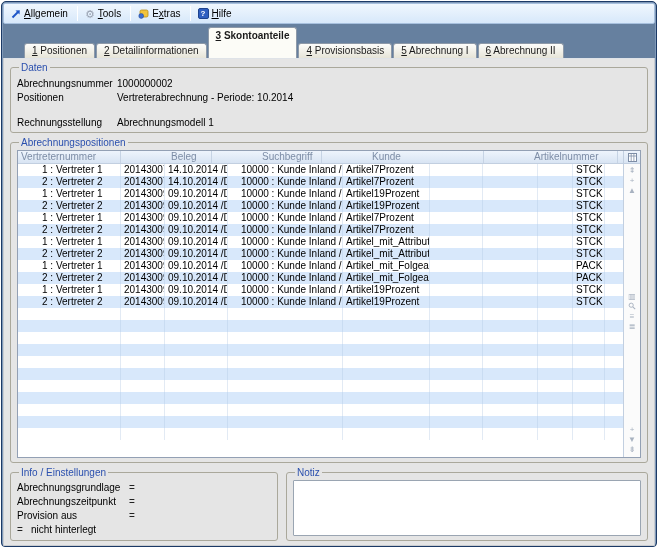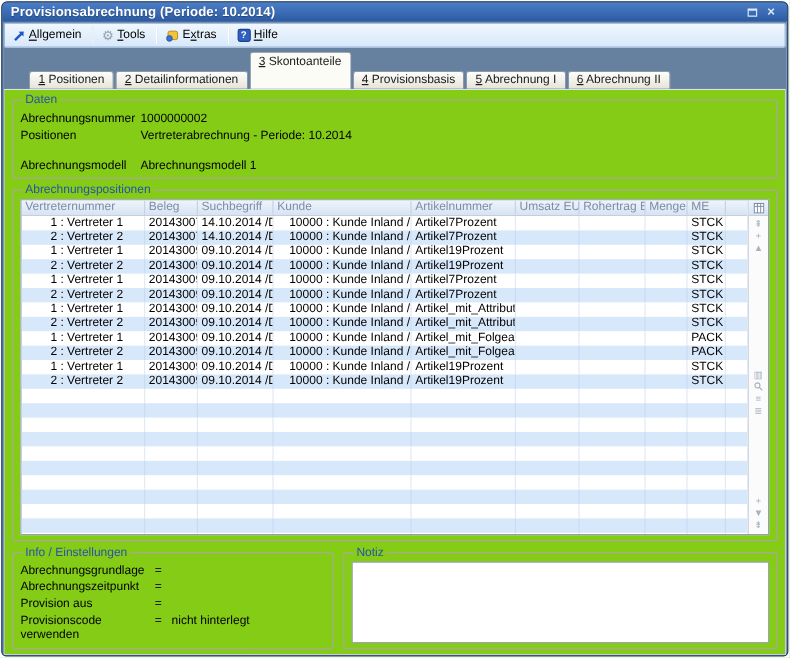--- a/index.html
+++ b/index.html
@@ -39,26 +39,26 @@
   .icon-help{display:inline-flex;align-items:center;justify-content:center;width:11px;height:11px;background:#2f5fc0;border-radius:2px;color:#fff;font-weight:bold;font-size:8px;border:1px solid #1e448f;}
 
   
   .tabstrip{flex:0 0 18px;display:flex;align-items:flex-end;padding:3px 0 0 22px;}
   .tab{
     height:15px;line-height:14px;padding:0 7px;margin-right:1px;
     background:linear-gradient(#fdfdfb,#e6e4d8);
     border:1px solid #8d99a8;border-bottom:none;border-radius:3px 3px 0 0;
     font-size:10px;white-space:nowrap;color:#1a1a1a;
   }
-  .tab.active{background:#fcfcf7;height:31px;line-height:16px;position:relative;z-index:2;}
+  .tab.active{background:#fcfcf7;height:31px;line-height:16px;position:relative;z-index:2;font-weight:bold;}
   .tab u{text-decoration:underline;}
 
   
   .content{
-    flex:1;margin:0 1px;background:#84cc16;border:1px solid #c9ccd0;border-top:1px solid #dfe3e8;
+    flex:1;margin:0 1px;background:#e5e5e5;border:1px solid #c9ccd0;border-top:1px solid #dfe3e8;
     border-radius:1px;padding:3px 6px 4px 6px;display:flex;flex-direction:column;overflow:hidden;
   }
   fieldset{border:1px solid #aaa89b;border-radius:3px;margin:0;padding:2px 6px 4px 6px;min-width:0;}
   legend{color:#2b50ae;font-size:10px;padding:0 2px;margin-left:2px;}
 
   
   .fs-daten{flex:0 0 66px;}
   .field-row{display:flex;margin-top:3px;}
   .field-row.gap{margin-top:14px;}
   .field-label{width:100px;flex:0 0 100px;}
@@ -75,21 +75,21 @@
   .search-input{
     flex:1;border:none;background:transparent;outline:none;
     font-family:"Liberation Sans","DejaVu Sans",sans-serif;font-size:10px;font-style:italic;color:#40485a;
     padding:0;height:12px;
   }
   .search-input::placeholder{color:#8c95a4;font-style:italic;}
   .grid-main{flex:1;display:flex;overflow:hidden;}
   .grid-cols{flex:1;display:flex;flex-direction:column;overflow:hidden;}
   .grid-header{
     flex:0 0 13px;display:flex;background:linear-gradient(#eef4fc,#d8e4f3);
-    color:#7d8da6;border-bottom:1px solid #c2cfe0;overflow:hidden;
+    color:#7d8da6;border-bottom:1px solid #c2cfe0;overflow:hidden;gap:47px;
   }
   .hcell{flex:0 0 auto;padding:0 3px;line-height:12px;font-size:10px;border-right:1px solid #c6d3e4;white-space:nowrap;overflow:hidden;}
   .hcell.spacer{flex:1 1 auto;border-right:none;}
   .grid-body{flex:1;display:flex;flex-direction:column;overflow:hidden;background:#fff;}
   .grid-row{flex:0 0 12px;display:flex;overflow:hidden;}
   .grid-row.alt{background:#d8e8fb;}
   .cell{flex:0 0 auto;padding:0 3px;line-height:12px;font-size:10px;border-right:1px solid #e2eaf4;white-space:nowrap;overflow:hidden;}
   .grid-row.alt .cell{border-right-color:#c9dcf2;}
   .cell.spacer{flex:1 1 auto;border-right:none;}
   .cell-vertreternummer{padding-left:24px;}
@@ -111,29 +111,20 @@
   .info-sep{flex:0 0 14px;color:#222;}
   .info-value{flex:1;white-space:nowrap;overflow:hidden;}
   .fs-notiz{flex:1;display:flex;flex-direction:column;}
   .notiz-box{flex:1;background:#fff;border:1px solid #9aa5b2;border-radius:1px;}
 </style>
 </head>
 <body>
 
 <div class="window">
 
-  <div class="titlebar">
-    <span class="title">Provisionsabrechnung (Periode: 10.2014)</span>
-    <span class="tb-btn">
-        <span class="restore-glyph"></span>
-      </span>
-    <span class="tb-btn">
-        <span class="close-glyph">×</span>
-      </span>
-  </div>
 
   <div class="toolbar">
     <div class="tool-btn">
       <svg class="icon-arrow-ne" viewBox="0 0 10 10">
           <path d="M1.5 8.5 L7 3" stroke="#1e56c8" stroke-width="2" fill="none"></path>
           <path d="M4.5 1.5 L8.8 1.2 L8.5 5.5 Z" fill="#1e56c8"></path>
         </svg>
       <span><u>A</u>llgemein</span>
     </div>
     <div class="tool-sep"></div>
@@ -171,21 +162,21 @@
       <legend>Daten</legend>
       <div class="field-row">
         <span class="field-label">Abrechnungsnummer</span>
         <span class="field-value">1000000002</span>
       </div>
       <div class="field-row">
         <span class="field-label">Positionen</span>
         <span class="field-value">Vertreterabrechnung - Periode: 10.2014</span>
       </div>
       <div class="field-row gap">
-        <span class="field-label">Abrechnungsmodell</span>
+        <span class="field-label">Rechnungsstellung</span>
         <span class="field-value">Abrechnungsmodell 1</span>
       </div>
     </fieldset>
 
     <fieldset class="fs-positions">
       <legend>Abrechnungspositionen</legend>
       <div class="grid-wrap">
         <div class="grid-main">
           <div class="grid-cols">
             <div class="grid-header" id="grid-header">
@@ -518,21 +509,20 @@
             </div>
             <div class="info-row">
               <span class="info-label">Abrechnungszeitpunkt</span>
               <span class="info-sep">=</span>
             </div>
             <div class="info-row">
               <span class="info-label">Provision aus</span>
               <span class="info-sep">=</span>
             </div>
             <div class="info-row">
-              <span class="info-label">Provisionscode verwenden</span>
               <span class="info-sep">=</span>
               <span class="info-value">nicht hinterlegt</span>
             </div>
           </div>
       </fieldset>
       <fieldset class="fs-notiz">
         <legend>Notiz</legend>
         <div class="notiz-box"></div>
       </fieldset>
     </div>

